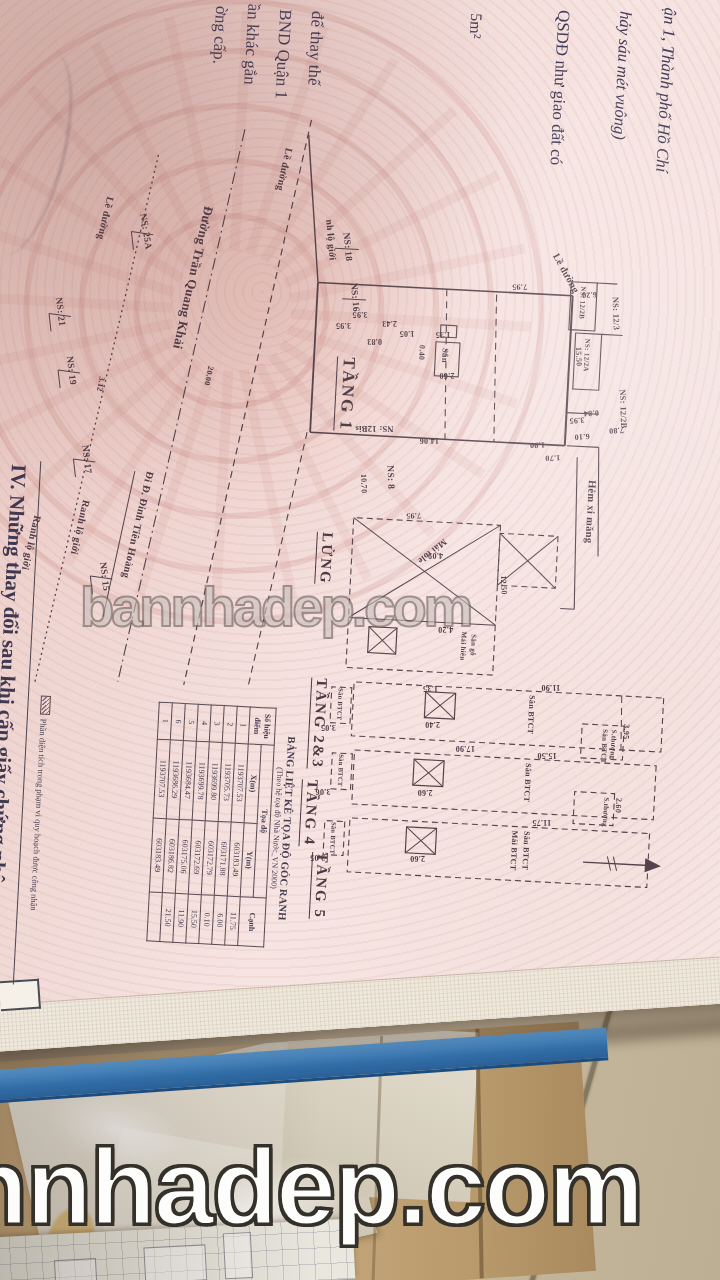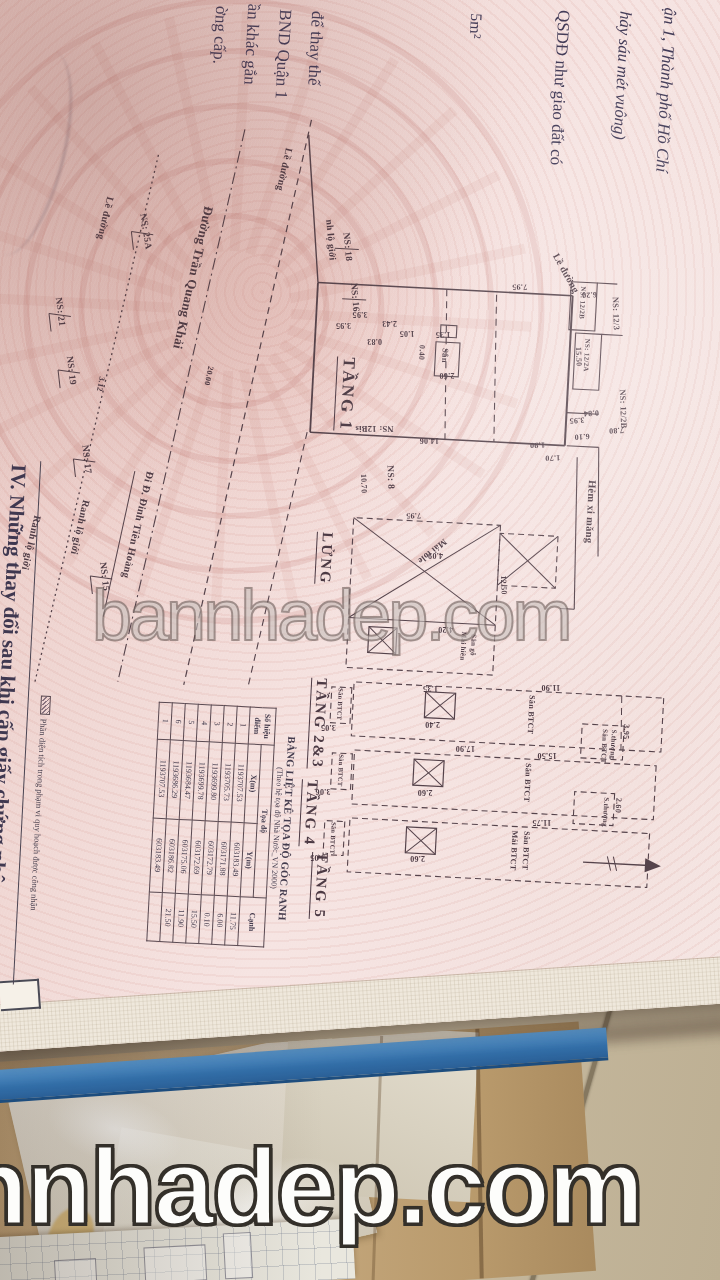--- a/index.html
+++ b/index.html
@@ -96,22 +96,22 @@
   
   .shade{position:absolute;pointer-events:none;}
   #shade-tl{left:0;top:0;width:720px;height:1000px;z-index:3;
     background:radial-gradient(circle 560px at 12% 10%, rgba(110,60,52,.22), rgba(110,60,52,0) 75%);}
   #shade-r{left:0;top:0;width:720px;height:1000px;z-index:3;
     background:radial-gradient(circle 420px at 88% 38%, rgba(255,255,255,.20), rgba(255,255,255,0) 80%);}
   #shade-floor{left:0;top:950px;width:720px;height:330px;z-index:1;
     background:linear-gradient(90deg,rgba(60,45,30,.25),rgba(60,45,30,0) 45%);}
 
   
-  #wm-center{position:absolute;left:92px;top:574px;z-index:4;
-    font-family:"Liberation Sans",sans-serif;font-weight:normal;font-size:72px;letter-spacing:-3px;
+  #wm-center{position:absolute;left:80px;top:574px;z-index:4;
+    font-family:"Liberation Sans",sans-serif;font-weight:bold;font-size:56px;letter-spacing:-3px;
     color:rgba(250,246,242,.40);
     -webkit-text-stroke:2px rgba(104,88,84,.55);
     text-shadow:0 0 2px rgba(104,88,84,.35);white-space:nowrap;}
   #wm-bottom{position:absolute;left:-38px;top:1124px;z-index:5;
     font-family:"Liberation Sans",sans-serif;font-weight:bold;font-size:108px;letter-spacing:-2px;
     color:#fdfdfb;-webkit-text-stroke:3px #34302a;
     text-shadow:2px 2px 0 #34302a,-2px -2px 0 #34302a,2px -2px 0 #34302a,-2px 2px 0 #34302a;
     white-space:nowrap;}
   
   #scribble{position:absolute;left:-8px;top:48px;width:70px;height:210px;z-index:3;

